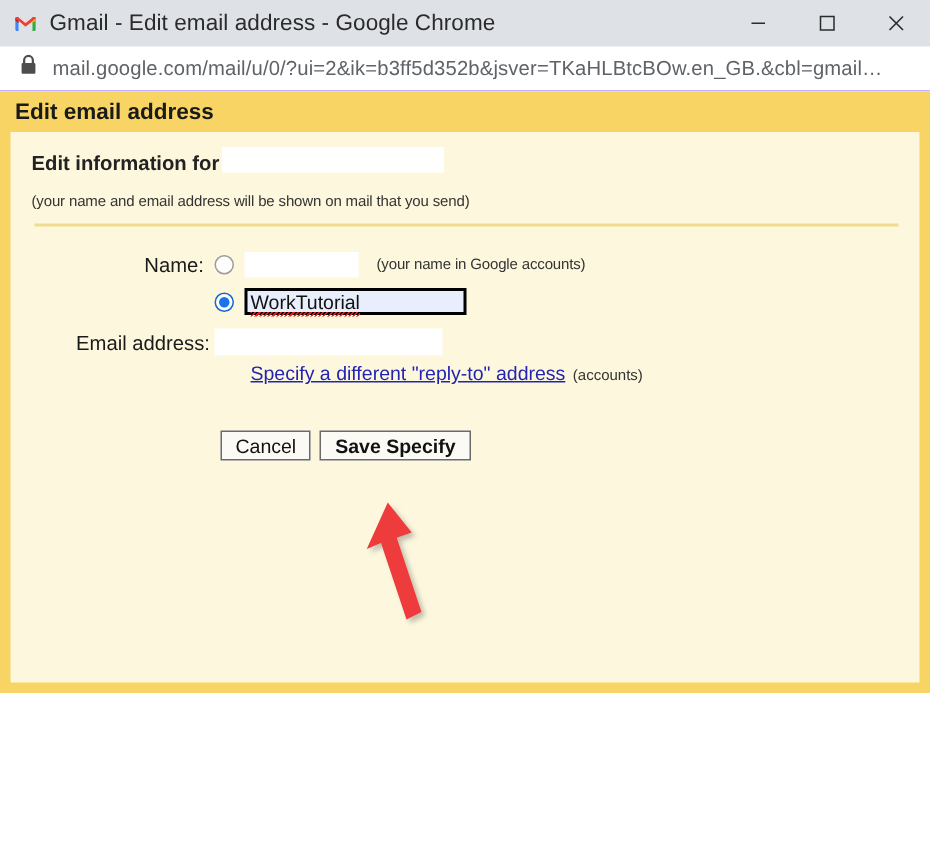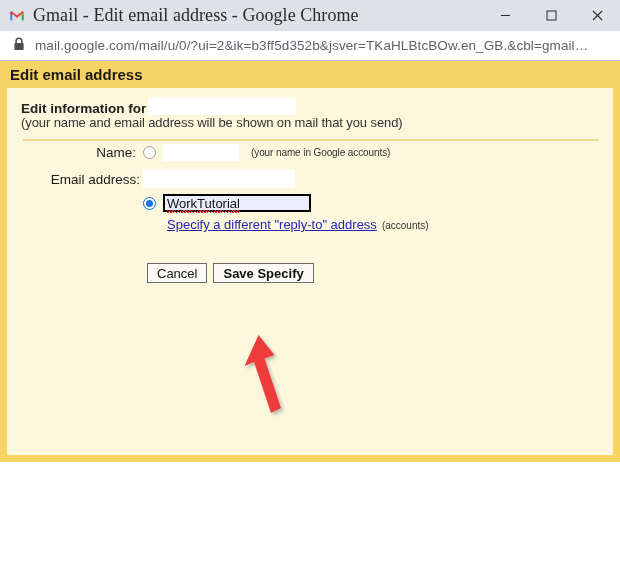--- a/index.html
+++ b/index.html
@@ -31,25 +31,24 @@
   }
   .tab-favicon {
     margin-left: 9px;
     margin-right: 8px;
     width: 16px;
     height: 16px;
     display: block;
     flex: 0 0 auto;
   }
   .title-text {
-    font-size: 18px;
+    font-size: 15px;
     color: #2b2b2b;
     white-space: nowrap;
     letter-spacing: 0.05px;
-    font-family: Liberation Serif, serif;
   }
   .win-controls {
     position: absolute;
     right: 0;
     top: 0;
     height: 31px;
     display: flex;
     align-items: center;
   }
   .win-btn {
@@ -128,34 +127,35 @@
     height: 18px;
   }
   .redact {
     background: #ffffff;
     display: inline-block;
     height: 17px;
   }
   .redact-header { width: 148px; margin-left: 2px; position: relative; top: 2px; }
 
   .info-sub {
-    font-size: 13px;
+    font-size: 10px;
     color: #333333;
-    margin-top: 1px;
+    margin-top: 15px;
     letter-spacing: -0.1px;
   }
 
   .divider {
     margin: 9px 0 0 2px;
     height: 2px;
     background: #f0dc8c;
   }
 
   
   .form {
+    margin-top: 14px;
     font-size: 13.5px;
     color: #1a1a1a;
   }
   .row {
     display: flex;
     align-items: center;
     height: 22px;
   }
   .lbl {
     width: 122px;
@@ -367,31 +367,31 @@
 
         <div class="form">
 
           <div class="row">
             <span class="lbl">Name:</span>
             <span class="radio radio-off"></span>
             <span class="redact redact-name"></span>
             <span class="hint">(your name in Google accounts)</span>
           </div>
 
-          <div class="row row-email">
-            <span class="lbl lbl-email">Email address:</span>
-            <span class="redact redact-email"></span>
-          </div>
-
           <div class="row row-input">
             <span class="lbl"></span>
             <span class="radio radio-on"></span>
             <span class="textbox">
               <span class="spell">WorkTutorial</span>
             </span>
+          </div>
+
+          <div class="row row-email">
+            <span class="lbl lbl-email">Email address:</span>
+            <span class="redact redact-email"></span>
           </div>
 
           <div class="row-link">
             <span class="link">Specify a different "reply-to" address</span>
             <span class="optional">(accounts)</span>
           </div>
 
           <div class="row-buttons">
             <div class="btn">Cancel</div>
             <div class="btn btn-primary">Save Specify</div>

